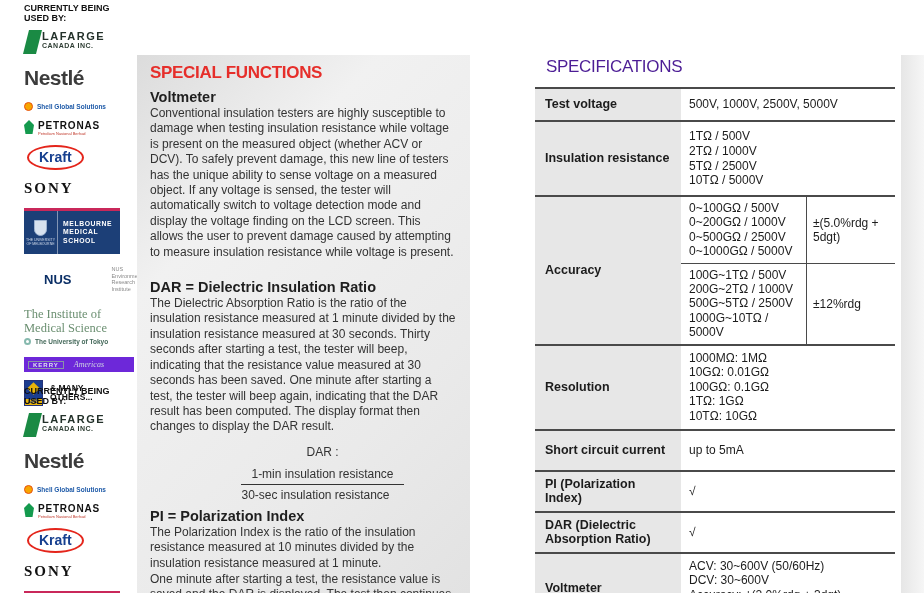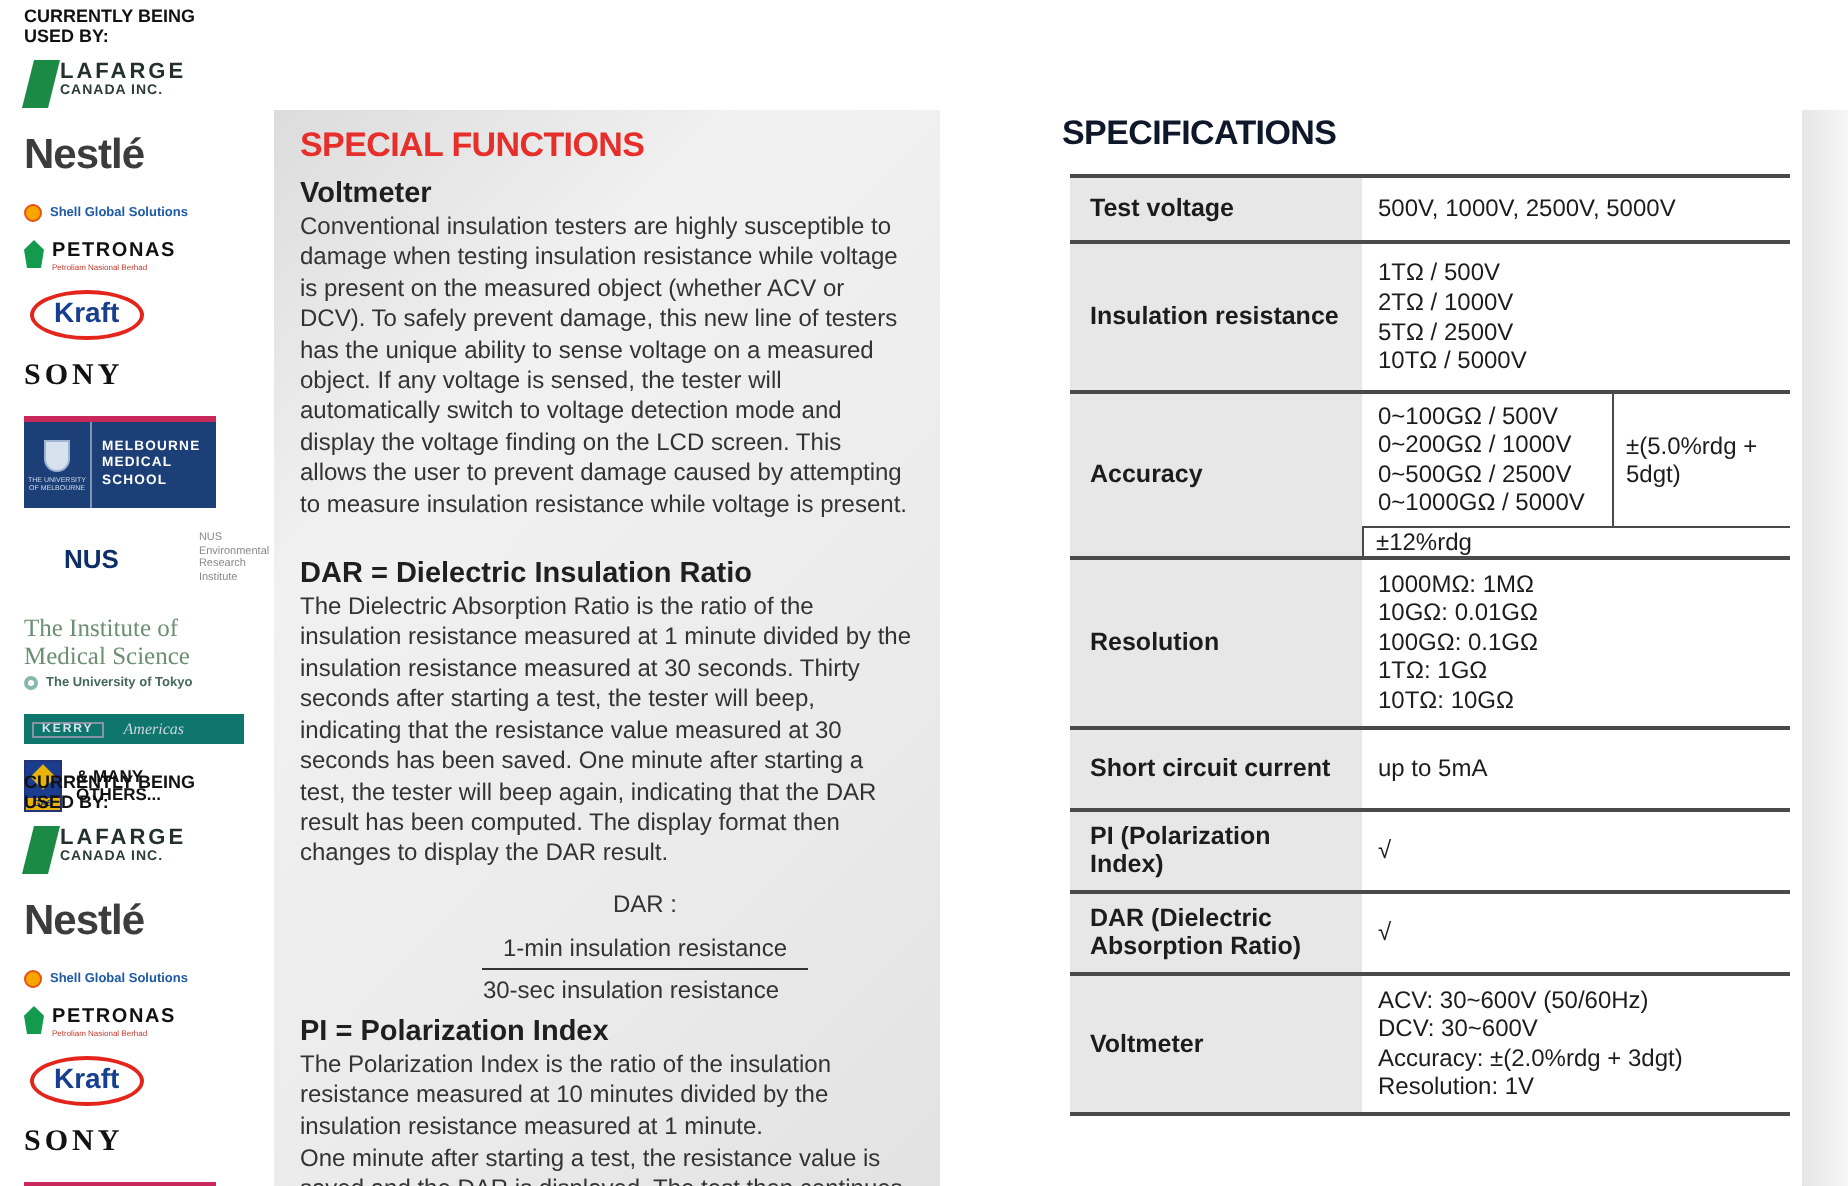--- a/index.html
+++ b/index.html
@@ -1,20 +1,20 @@
 <!DOCTYPE html>
 <html><head>
 <meta charset="utf-8">
 <style>
   * { margin:0; padding:0; box-sizing:border-box; }
   html,body { width:924px; height:593px; background:#fff; font-family:"Liberation Sans", sans-serif; color:#222; }
   .page { position:relative; width:924px; height:593px; overflow:hidden; background:#fff; }
 
   
-  .sidebar { position:absolute; left:4px; top:0; width:130px; height:593px; }
+  .sidebar { position:absolute; left:16px; top:0; width:130px; height:593px; }
   .client-block { position:absolute; left:8px; width:118px; }
   .cb1 { top:3px; } .cb2 { top:386px; }
   .used-by { font-size:9px; font-weight:bold; color:#111; line-height:10px; white-space:pre-line; letter-spacing:0; }
 
   .logo { margin-top:10px; }
   .lafarge { display:flex; align-items:flex-start; gap:3px; margin-top:7px; margin-left:2px; }
   .laf-mark { width:13px; height:24px; background:#1a8a44; transform:skewX(-14deg); display:inline-block; }
   .laf-name { display:block; font-size:11px; font-weight:bold; letter-spacing:1.5px; color:#23312a; }
   .laf-sub { display:block; font-size:7px; font-weight:bold; color:#2e3d33; letter-spacing:.5px; }
 
@@ -45,21 +45,21 @@
   .nus-name { font-size:13px; font-weight:bold; color:#0b2f66; }
   .nus-div { width:1px; height:14px; background:#b5b5b5; }
   .nus-inst { font-size:5.5px; color:#8a8a8a; line-height:6.5px; white-space:pre-line; }
 
   .tokyo { margin-top:15px; }
   .tokyo-inst { font-family:"Liberation Serif", serif; font-size:12.5px; color:#6b8f71; line-height:14px; white-space:pre-line; }
   .tokyo-row { display:flex; align-items:center; gap:4px; margin-top:3px; }
   .tokyo-ring { width:7px; height:7px; border-radius:50%; border:2px solid #86b9ae; background:#fff; }
   .tokyo-univ { font-size:6.5px; font-weight:bold; color:#44695a; }
 
-  .kerry { margin-top:12px; width:110px; height:15px; background:#0f766e; display:flex; align-items:center; }
+  .kerry { margin-top:12px; width:110px; height:15px; background:#6d28d9; display:flex; align-items:center; }
   .kerry-box { border:1px solid #8a93a8; margin-left:4px; padding:0 4px; font-size:6px; font-weight:bold; letter-spacing:1px; color:#dfe3ee; }
   .kerry-region { margin-left:10px; font-family:"Liberation Serif", serif; font-style:italic; font-size:8px; color:#cfd5e2; }
 
   .others { margin-top:8px; display:flex; align-items:center; gap:7px; }
   .gas-badge { width:19px; height:26px; background:#1b3d8f; border:1px solid #23337a; display:flex; flex-direction:column; justify-content:space-between; align-items:center; padding-top:3px; }
   .gas-diamond { width:9px; height:9px; background:#e8b40a; transform:rotate(45deg); }
   .gas-strip { width:100%; background:#e8b40a; color:#1b3d8f; font-size:4.5px; font-weight:bold; text-align:center; line-height:6px; }
   .others-text { font-size:8.5px; font-weight:bold; color:#111; line-height:9.5px; white-space:pre-line; }
 
   
@@ -70,21 +70,21 @@
   .mid-panel h2 { font-size:14.5px; font-weight:bold; color:#1f1f1f; margin-top:6px; }
   .mid-panel p { font-size:12px; line-height:15.4px; color:#333; margin-top:1px; }
   .gap { height:13px; }
 
   .formula { display:flex; align-items:center; gap:8px; margin:10px 0 4px 38px; font-size:12px; color:#333;flex-direction:column; }
   .frac { display:inline-block; }
   .frac-num { display:block; padding:0 10px 3px 10px; border-bottom:1.5px solid #333; }
   .frac-den { display:block; padding-top:3px; }
 
   
-  .spec-heading { position:absolute; left:531px; top:57px; font-size:17px; font-weight:bold; letter-spacing:-.3px; color:#0f172a; }
+  .spec-heading { position:absolute; left:546px; top:57px; font-size:17px; font-weight:normal; letter-spacing:-.3px; color:#4c1d95; }
   .spec-table { position:absolute; left:535px; top:87px; width:360px; border-top:2px solid #4a4a4a; }
   .spec-row { display:flex; border-bottom:2px solid #4a4a4a; align-items:stretch; }
   .spec-label { width:146px; background:#e7e7e7; padding:5px 6px 5px 10px; font-weight:bold; font-size:12.5px; line-height:14.5px; display:flex; align-items:center; color:#1c1c1c; }
   .spec-value { flex:1; padding:5px 8px; font-size:12px; line-height:14.6px; display:flex; align-items:center; white-space:pre-line; color:#1c1c1c; }
   .r-test  { min-height:33px; }
   .r-insul { min-height:75px; }
   .r-res   { min-height:78px; }
   .r-short { min-height:41px; }
   .r-pi    { min-height:38px; }
   .r-dar   { min-height:33px; }
@@ -270,20 +270,24 @@
       <div class="spec-label">Accuracy</div>
       <div class="acc-cell">
         <div class="acc-subrow first">
           <div class="acc-ranges">0~100GΩ / 500V
 0~200GΩ / 1000V
 0~500GΩ / 2500V
 0~1000GΩ / 5000V</div>
           <div class="acc-tol">±(5.0%rdg + 5dgt)</div>
         </div>
         <div class="acc-subrow">
+          <div class="acc-ranges">100G~1TΩ / 500V
+200G~2TΩ / 1000V
+500G~5TΩ / 2500V
+1000G~10TΩ / 5000V</div>
           <div class="acc-tol">±12%rdg</div>
         </div>
       </div>
     </div>
 
     <div class="spec-row r-res">
       <div class="spec-label">Resolution</div>
       <div class="spec-value">1000MΩ: 1MΩ
 10GΩ: 0.01GΩ
 100GΩ: 0.1GΩ

